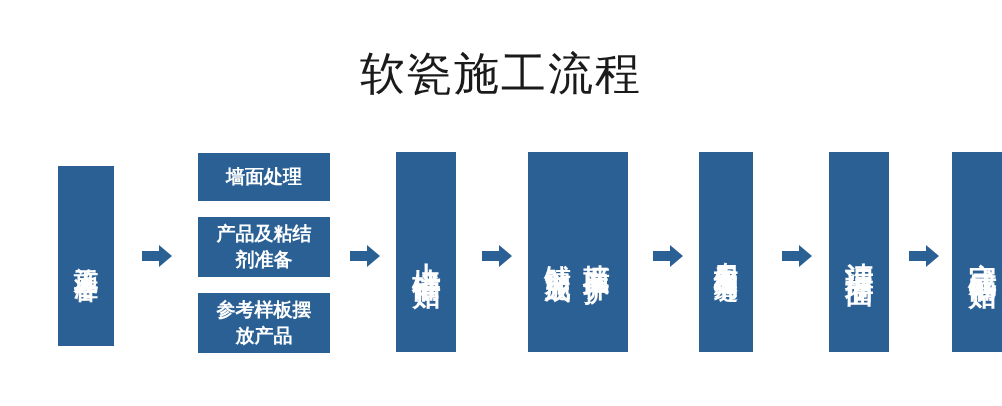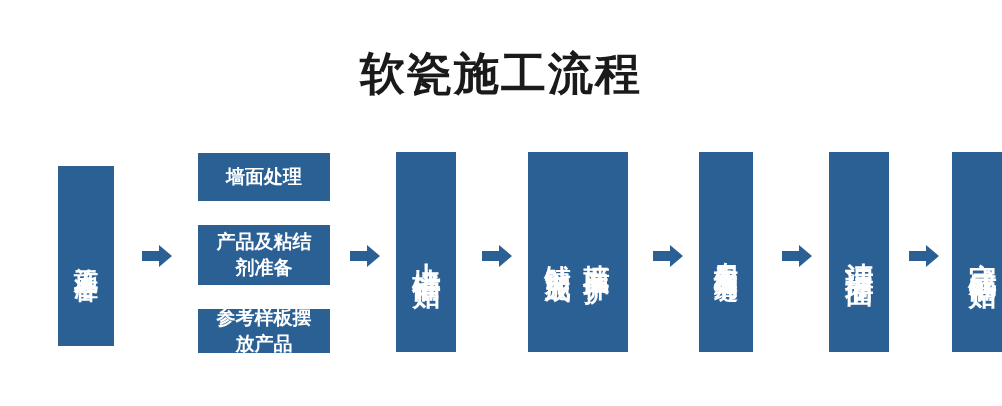--- a/index.html
+++ b/index.html
@@ -18,21 +18,21 @@
     width: 1002px;
     height: 406px;
   }
   .title {
     position: absolute;
     top: 46px;
     left: 0;
     width: 1002px;
     text-align: center;
     font-size: 45px;
-    font-weight: bold;
+    font-weight: normal;
     color: #1a1a1a;
     letter-spacing: 2px;
     line-height: 56px;
   }
   .flow {
     position: absolute;
     top: 140px;
     left: 0;
     width: 1002px;
     height: 212px;
@@ -110,21 +110,21 @@
         </svg>
     </div>
 
     <div class="vstack" style="left:164px; top:13px; width:132px; height:200px;">
       <div class="subnode" style="height:48px;">
         <span>墙面处理</span>
       </div>
       <div class="subnode" style="height:60px; padding:8px 10px;">
         <span>产品及粘结剂准备</span>
       </div>
-      <div class="subnode" style="height:44px; padding:0 10px;justify-content:flex-end;">
+      <div class="subnode" style="height:60px; padding:0 10px;justify-content:flex-end;">
         <span>参考样板摆放产品</span>
       </div>
     </div>
 
     <div class="arrow" style="left:316px; top:105px;">
       <svg width="30" height="22" viewBox="0 0 30 22">
           <polygon points="0,6 17,6 17,0 30,11 17,22 17,16 0,16" fill="#2b6095"></polygon>
         </svg>
     </div>
 

